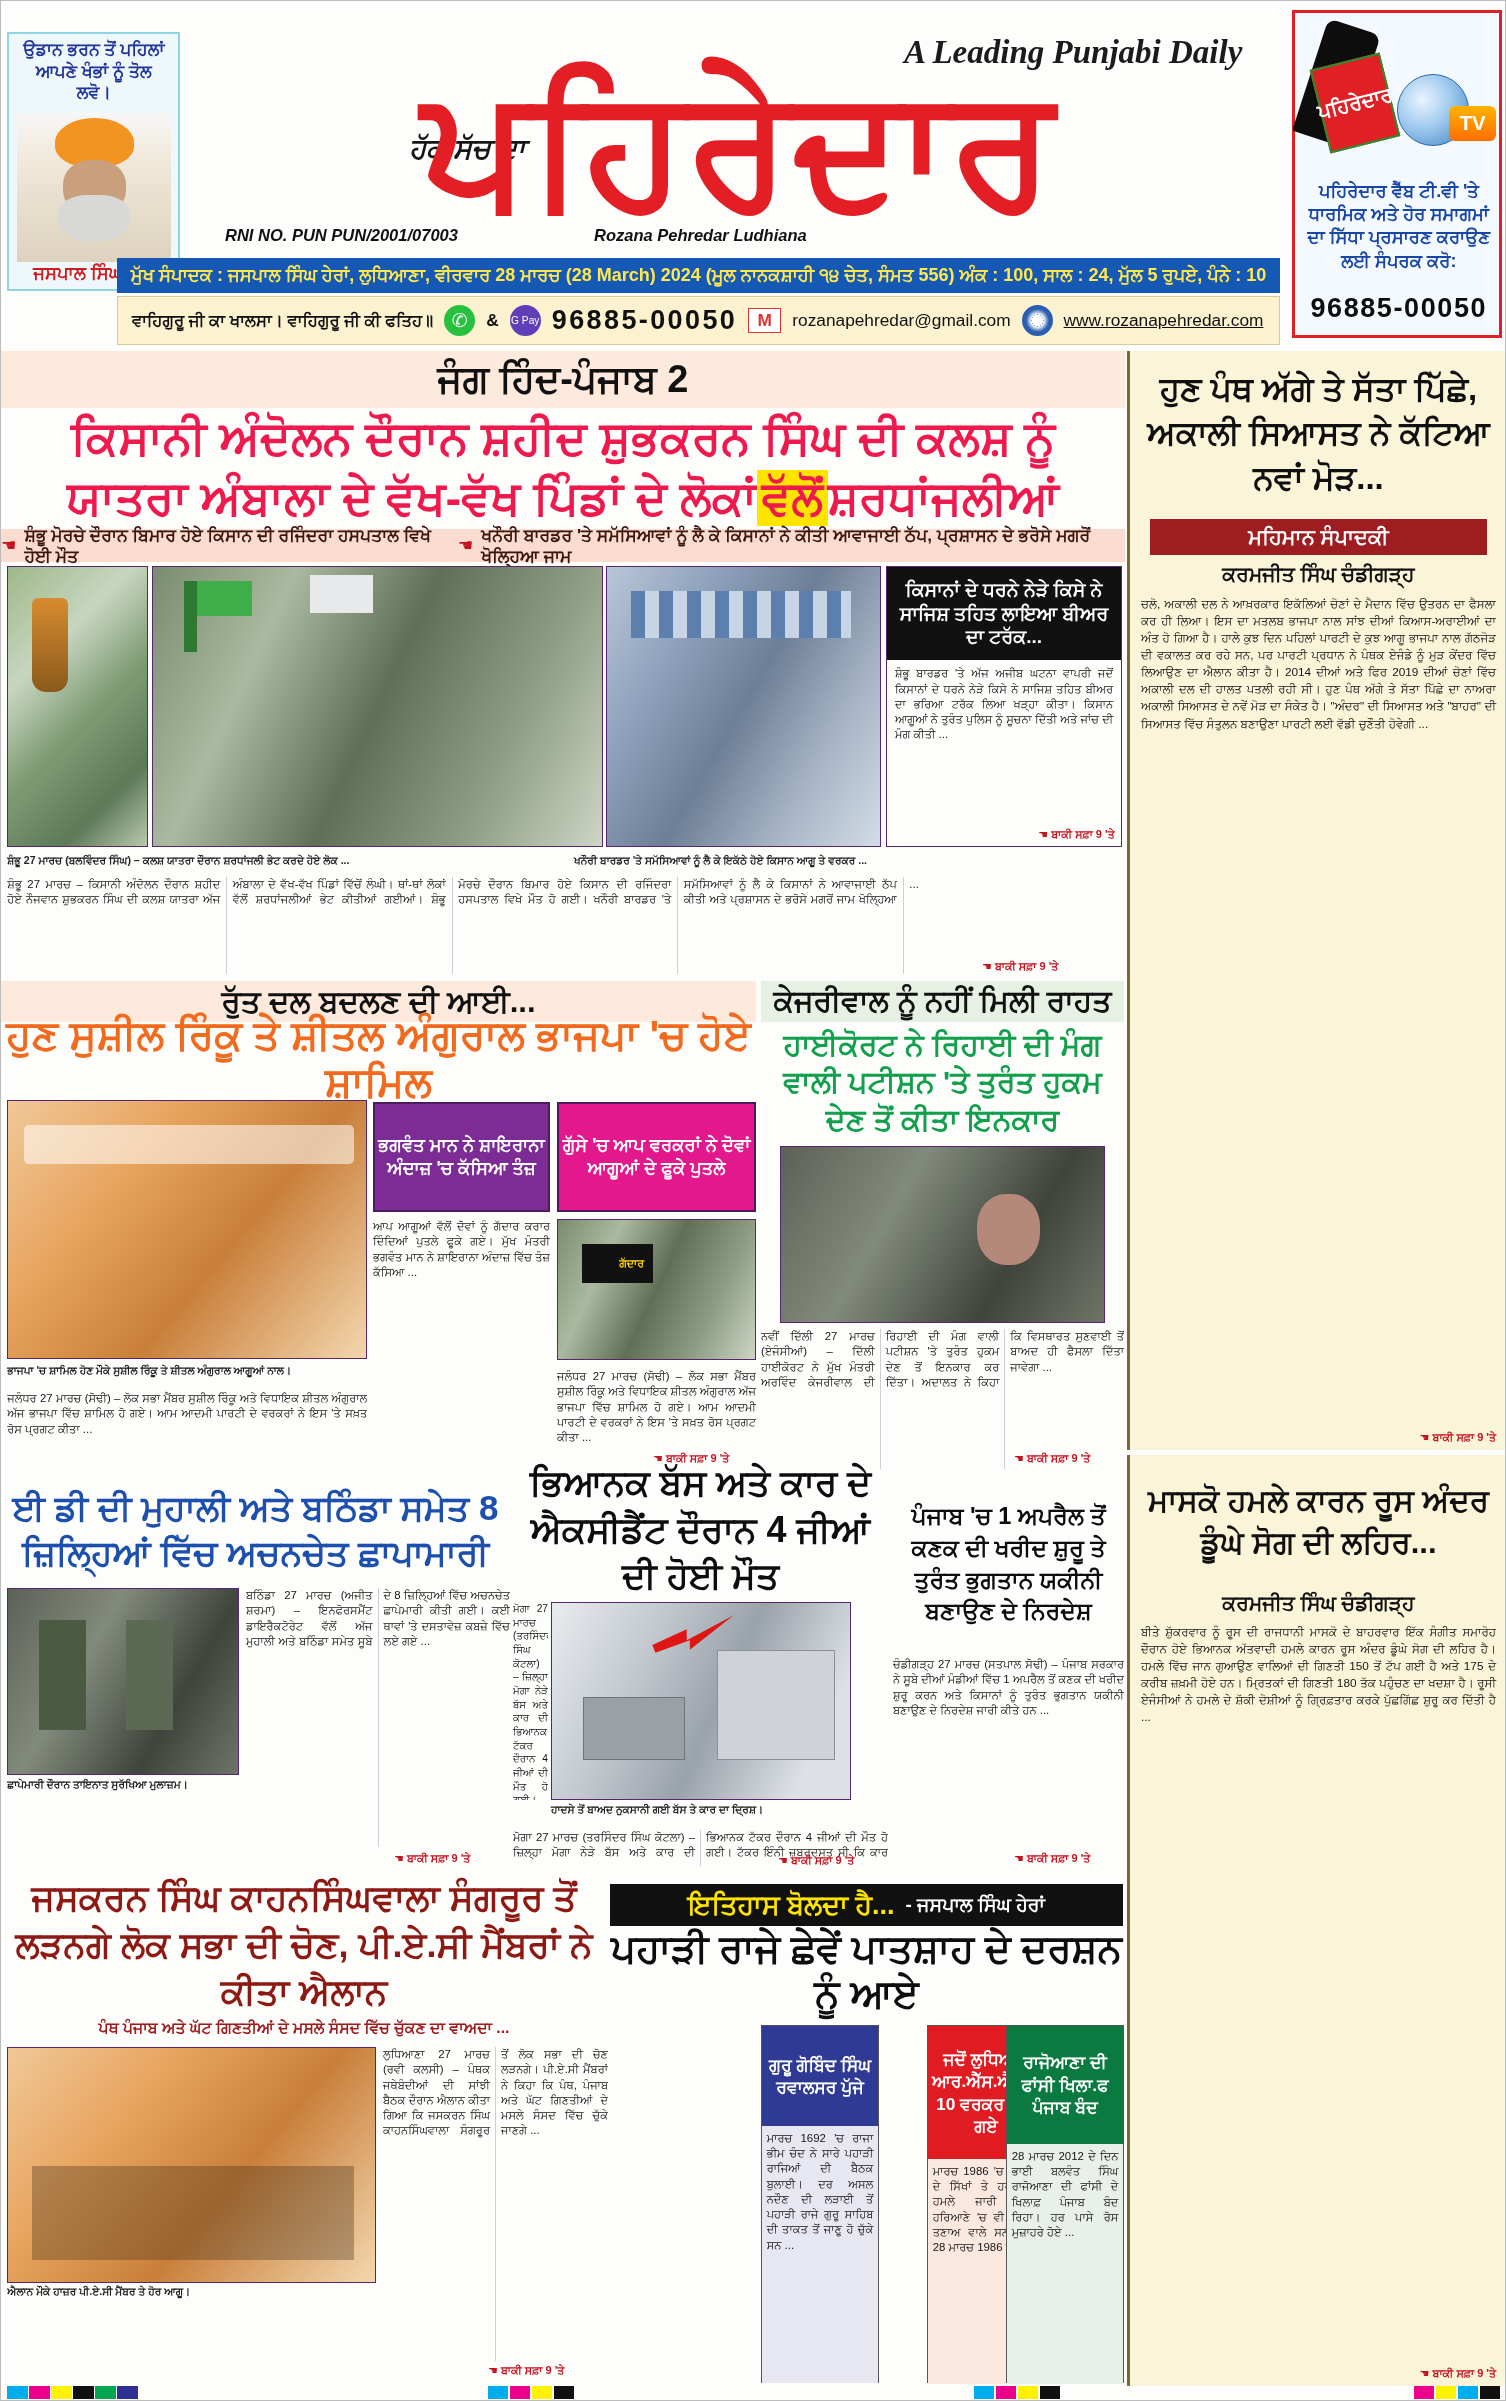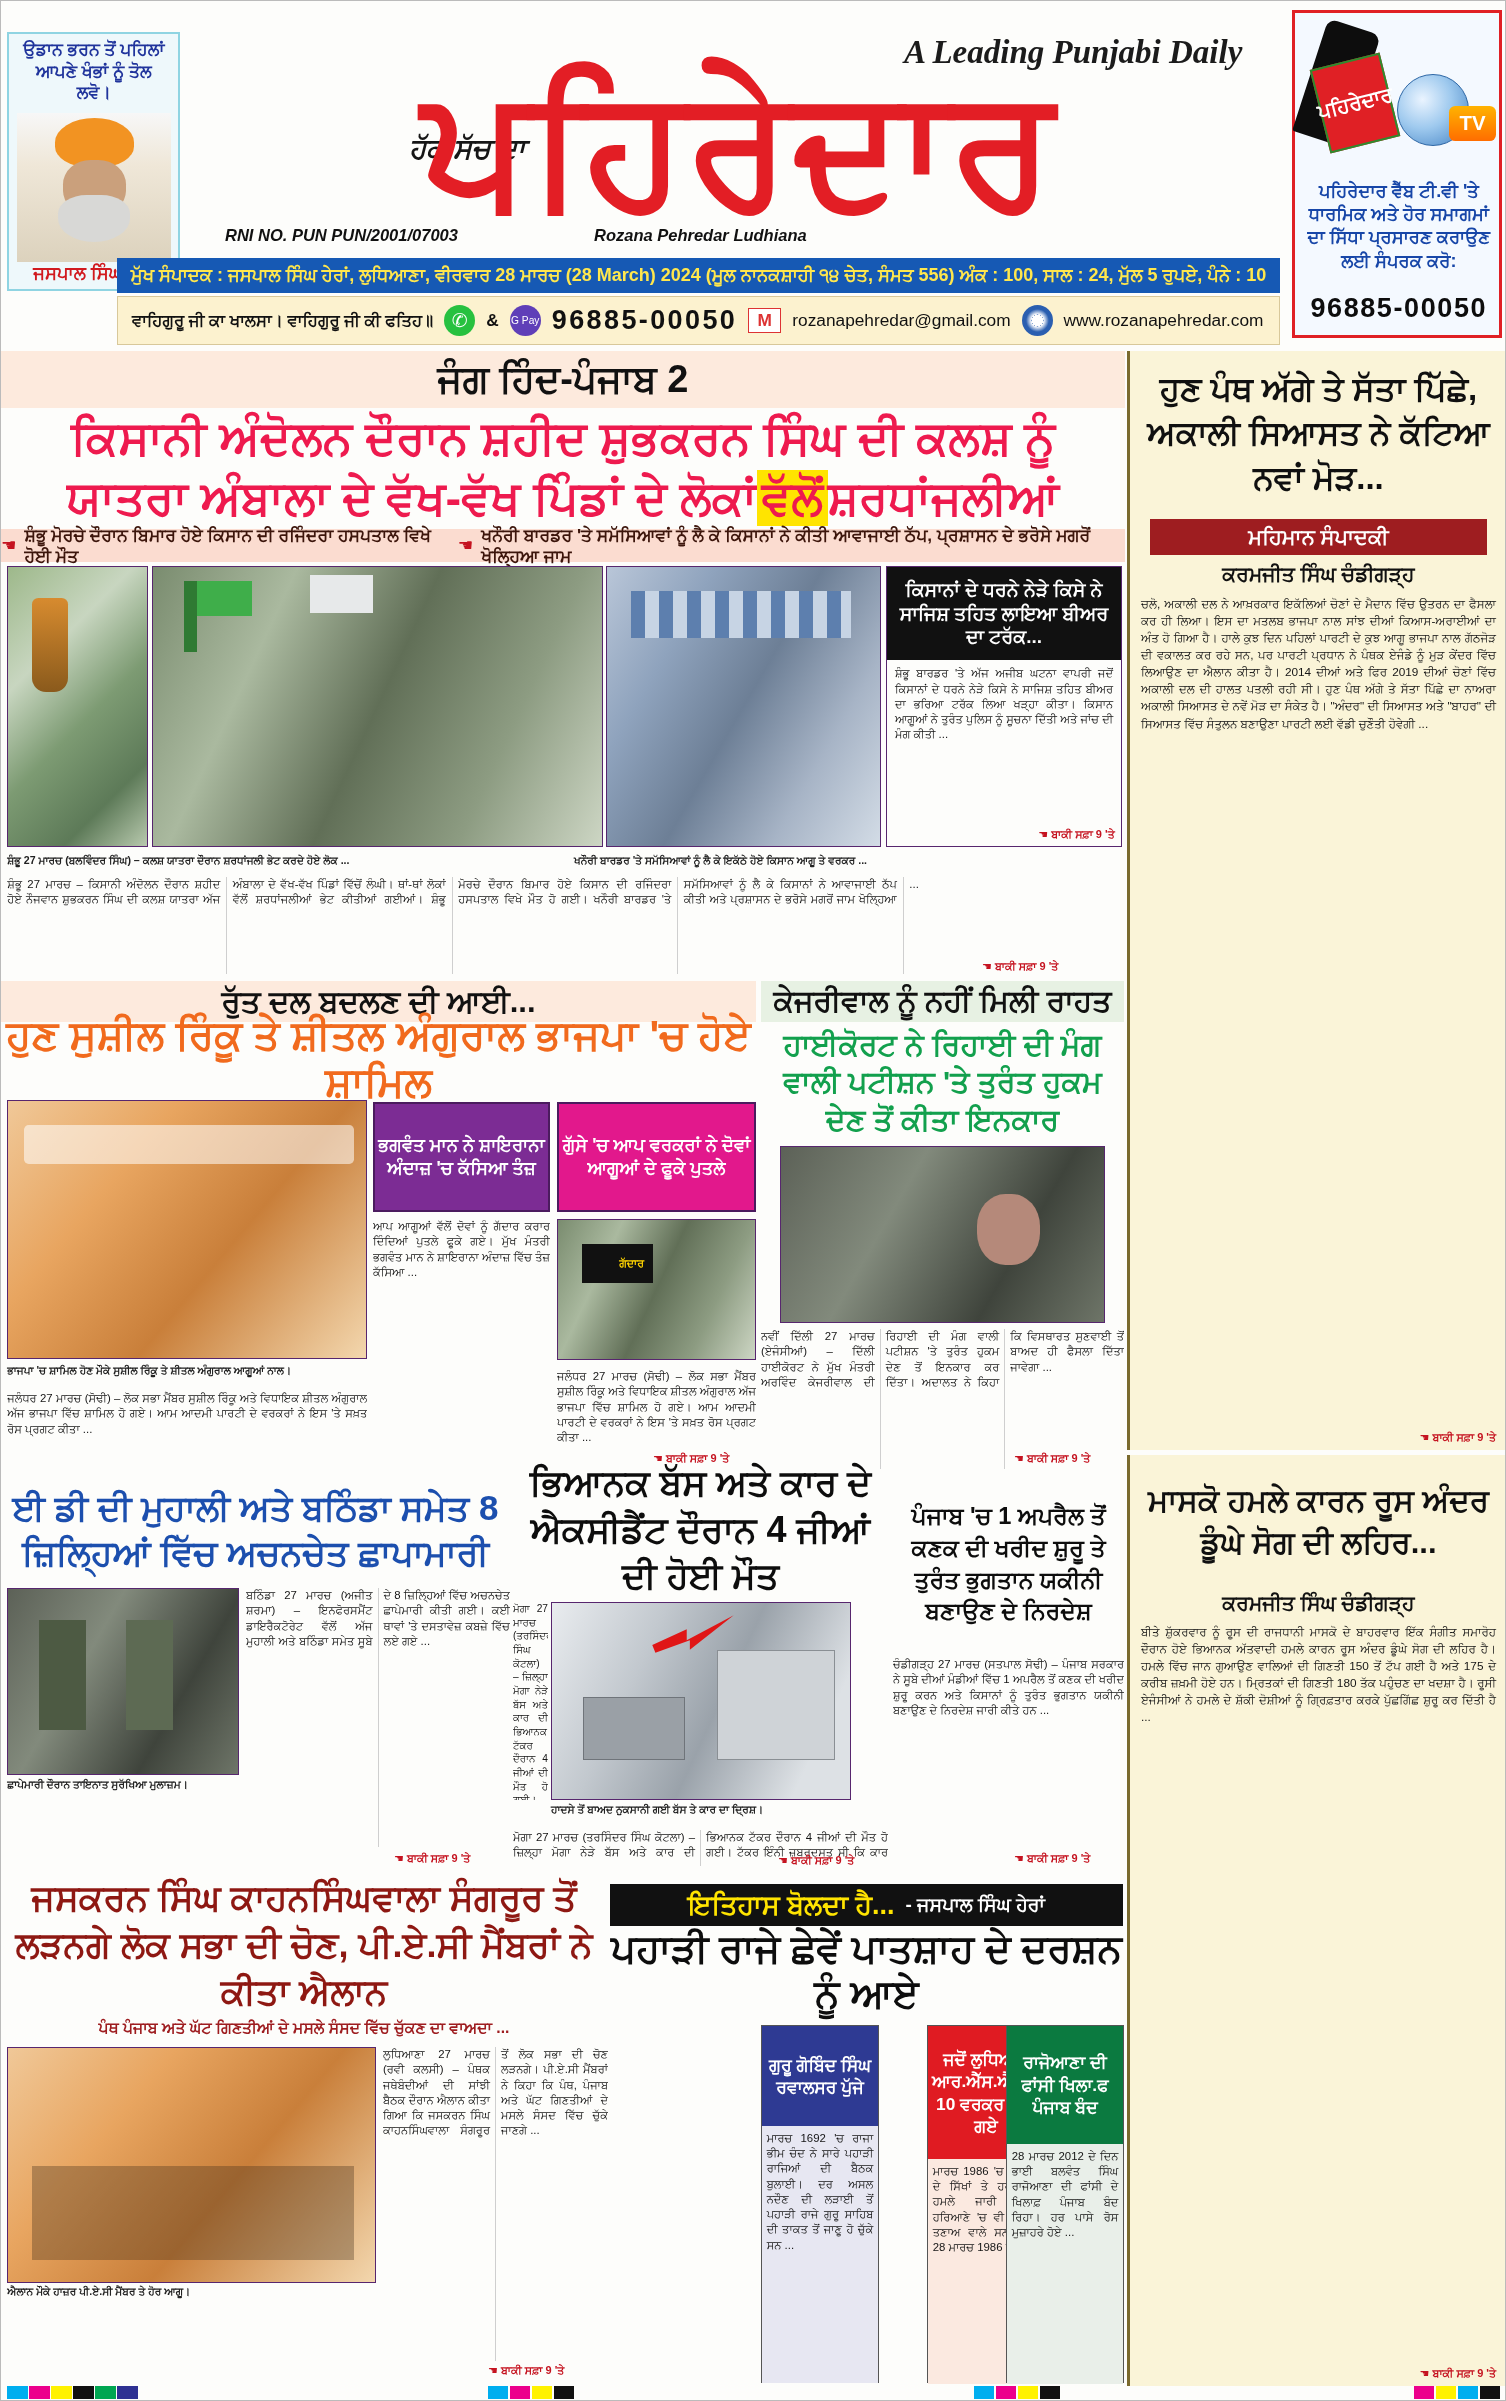--- a/index.html
+++ b/index.html
@@ -79,21 +79,21 @@
 
   <div class="abs contactbar" style="left:116px;top:295px;width:1163px;height:49px;display:flex;align-items:center;gap:11px;padding:0 14px;">
     <span class="b" style="font-size:16.5px;">ਵਾਹਿਗੁਰੂ ਜੀ ਕਾ ਖਾਲਸਾ। ਵਾਹਿਗੁਰੂ ਜੀ ਕੀ ਫਤਿਹ॥</span>
     <span style="display:inline-flex;width:31px;height:31px;border-radius:50%;background:#27c13f;color:#fff;font-size:19px;align-items:center;justify-content:center;">✆</span>
     <span class="b" style="font-size:17.3px;">&amp;</span>
     <span style="display:inline-flex;width:31px;height:31px;border-radius:50%;background:#5f3fb8;color:#fff;font-size:10.2px;align-items:center;justify-content:center;">G Pay</span>
     <span class="b" style="font-size:27px;letter-spacing:2.4px;">96885-00050</span>
     <span style="display:inline-flex;width:33px;height:25px;background:#fff;border:1.6px solid #d33;color:#d33;font-size:17.3px;align-items:center;justify-content:center;font-weight:bold;">M</span>
     <span style="font-size:17.3px;">rozanapehredar@gmail.com</span>
     <span style="display:inline-flex;width:31px;height:31px;border-radius:50%;background:radial-gradient(circle,#fff 30%,#2b5fb0 31%,#fff 32%,#2b5fb0 60%);border:2.4px solid #2b5fb0;"></span>
-    <span style="font-size:17.3px;">www.rozanapehredar.com</span>
+    <span style="font-size:17.3px;text-decoration:underline;">www.rozanapehredar.com</span>
   </div>
 
   <div class="abs sectionbar ctr b" style="left:0;top:350px;width:1124px;height:57px;font-size:38px;">ਜੰਗ ਹਿੰਦ-ਪੰਜਾਬ 2</div>
 
   <div class="abs lead-h ctr" style="left:0;top:408px;width:1124px;height:58px;font-size:47px;">ਕਿਸਾਨੀ ਅੰਦੋਲਨ ਦੌਰਾਨ ਸ਼ਹੀਦ ਸ਼ੁਭਕਰਨ ਸਿੰਘ ਦੀ ਕਲਸ਼ ਨੂੰ</div>
   <div class="abs lead-h ctr" style="left:0;top:468px;width:1124px;height:58px;font-size:47px;">
     <span>ਯਾਤਰਾ ਅੰਬਾਲਾ ਦੇ ਵੱਖ-ਵੱਖ ਪਿੰਡਾਂ ਦੇ ਲੋਕਾਂ </span>
       <span class="hl-y">ਵੱਲੋਂ</span>
       <span> ਸ਼ਰਧਾਂਜਲੀਆਂ</span>
   </div>

